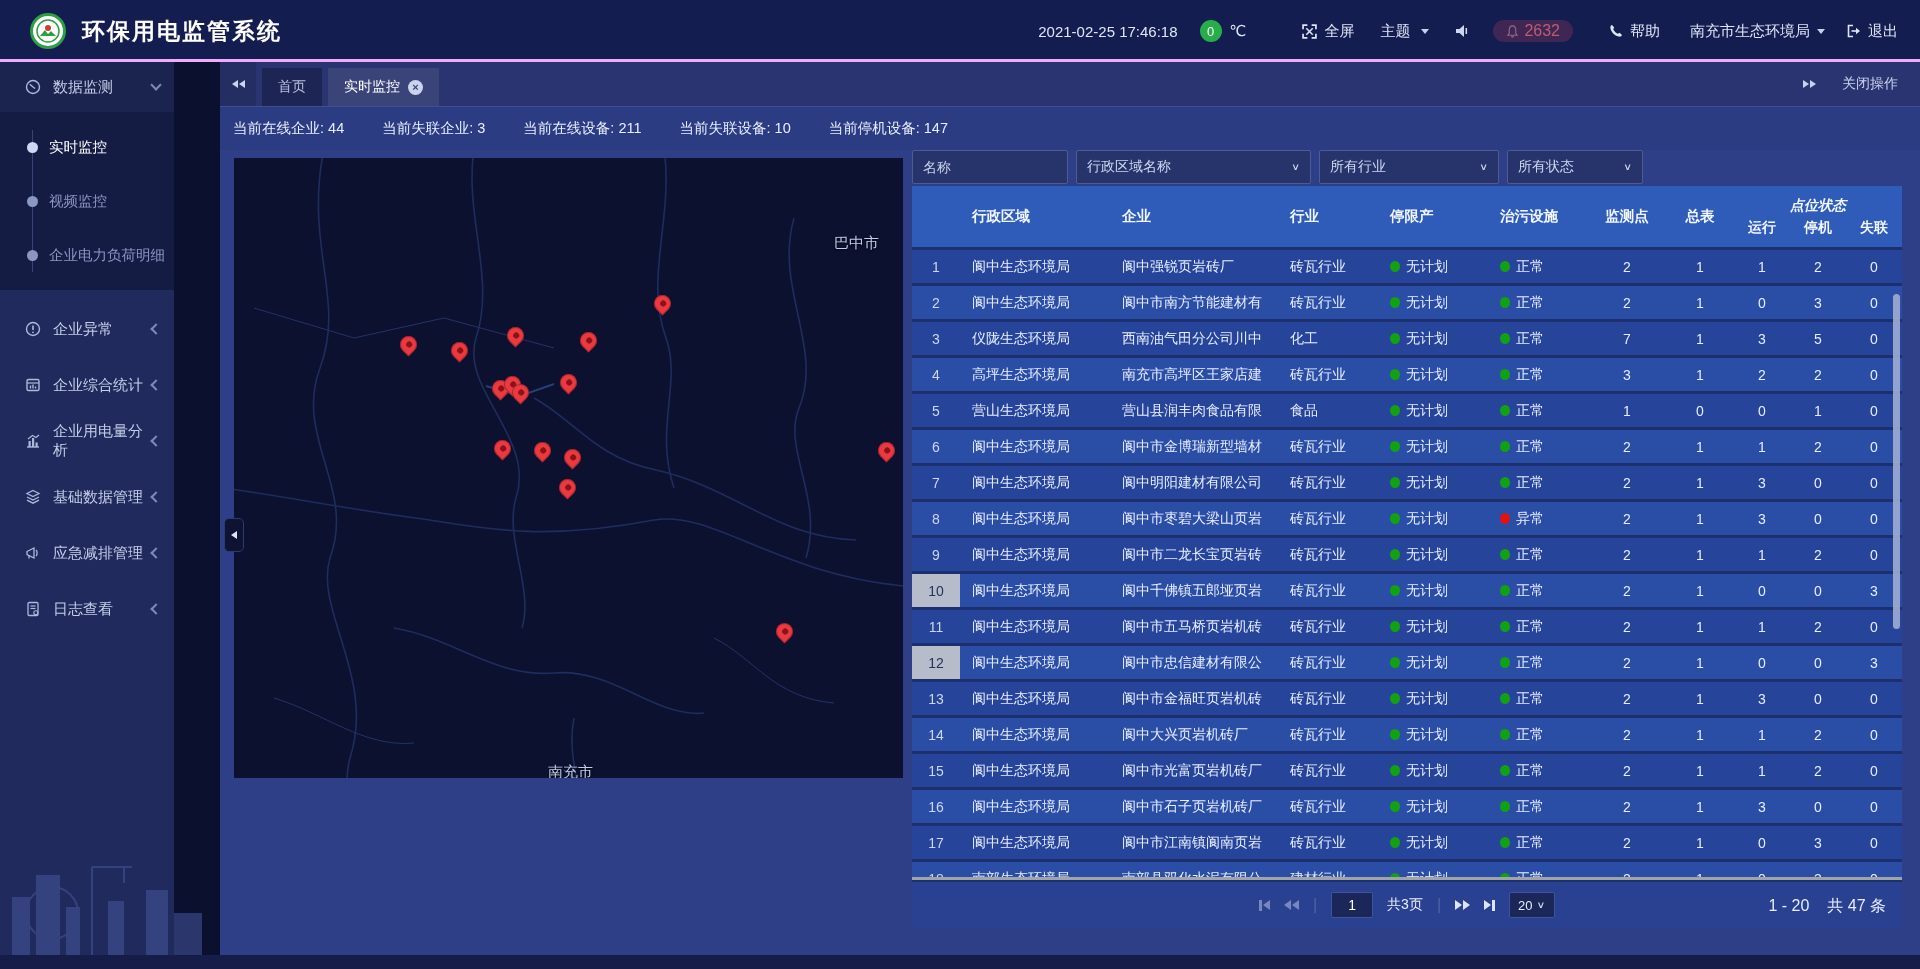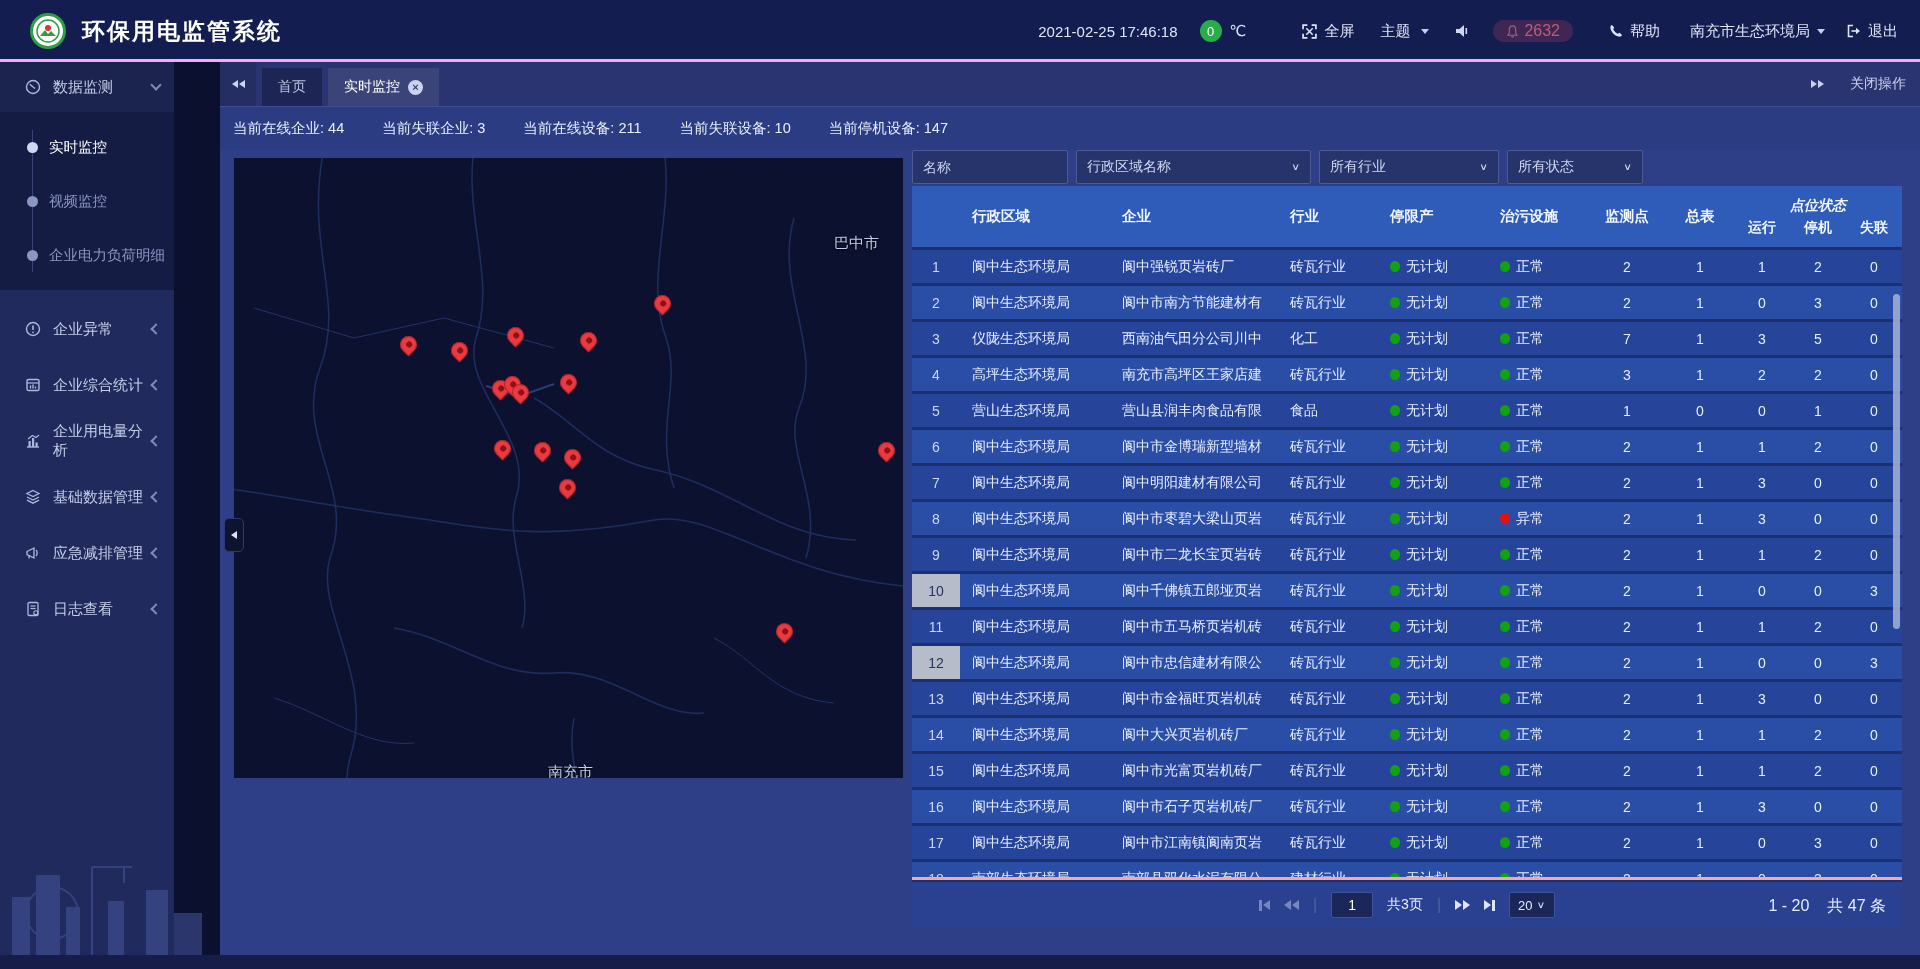--- a/index.html
+++ b/index.html
@@ -53,21 +53,21 @@
           display:flex;align-items:flex-end;z-index:10;}
   .tab-nav-btn{width:36px;height:44px;display:flex;align-items:center;justify-content:center;
                background:#242e63;cursor:pointer;color:#cdd5ec;}
   .tab{height:38px;display:flex;align-items:center;padding:0 16px;margin-left:6px;
        font-size:14px;cursor:pointer;}
   .tab-home{background:#1d2554;color:#b9c2df;}
   .tab-active{background:#3b4479;color:#ffffff;gap:8px;}
   .tab-close{width:15px;height:15px;border-radius:50%;background:#ccd4ec;color:#3b4479;
              font-size:11px;line-height:15px;text-align:center;font-weight:bold;cursor:pointer;}
   .tabbar-right{margin-left:auto;display:flex;align-items:center;gap:26px;height:44px;
-                padding-right:14px;color:#c9d1ec;font-size:14px;}
+                padding-right:22px;color:#c9d1ec;font-size:14px;}
   .dbl{display:flex;gap:1px;align-items:center;cursor:pointer;}
   .t-l{width:0;height:0;border:5px solid transparent;border-right:7px solid currentColor;border-left:0;}
   .t-r{width:0;height:0;border:5px solid transparent;border-left:7px solid currentColor;border-right:0;}
   .t-sm.t-l{border-width:4px;border-right-width:6px;}
   .t-sm.t-r{border-width:4px;border-left-width:6px;}
   .bar-v{width:2.5px;height:11px;background:currentColor;}
 
   
   .statsbar{position:absolute;left:220px;top:106px;width:1700px;height:44px;background:#2b3c82;
             border-top:1px solid #3e4e94;display:flex;align-items:center;gap:38px;
@@ -95,21 +95,21 @@
            color:#e6ecfb;font-size:14px;padding:0 10px;outline:none;
            font-family:"Liberation Sans","DejaVu Sans",sans-serif;}
   .f-input::placeholder{color:#c8d0ea;opacity:1;}
   .f-select{height:34px;background:#26346b;border:1px solid #4d5c99;border-radius:2px;
             display:flex;align-items:center;justify-content:space-between;padding:0 10px;
             font-size:14px;color:#cfd7f0;cursor:pointer;}
   .w235{width:235px;} .w180{width:180px;} .w136{width:136px;}
   .sel-caret{font-size:12px;color:#cfd8f0;transform:scaleY(.8);}
 
   
-  .tbl{position:absolute;left:0;top:36px;width:990px;height:742px;background:#fca5a5;}
+  .tbl{position:absolute;left:0;top:36px;width:990px;height:742px;background:#a3a3a3;}
   .thead{height:64px;background:#2e5cb8;border-bottom:3px solid #1c3070;display:grid;
          grid-template-columns:48px 150px 168px 100px 110px 100px 78px 68px 168px;
          font-size:14.5px;font-weight:bold;color:#f2f6ff;}
   .th{display:flex;align-items:center;padding-left:12px;}
   .th.cen{justify-content:center;padding-left:0;}
   .th-group{display:flex;flex-direction:column;justify-content:center;gap:4px;}
   .th-group .glab{text-align:center;font-style:italic;font-size:14px;}
   .th-group .gsub{display:grid;grid-template-columns:56px 56px 56px;text-align:center;font-size:14px;}
   .tbody{position:relative;height:627px;overflow:hidden;}
   .trow{height:36px;display:grid;border-bottom:3px solid #1c3070;cursor:pointer;

